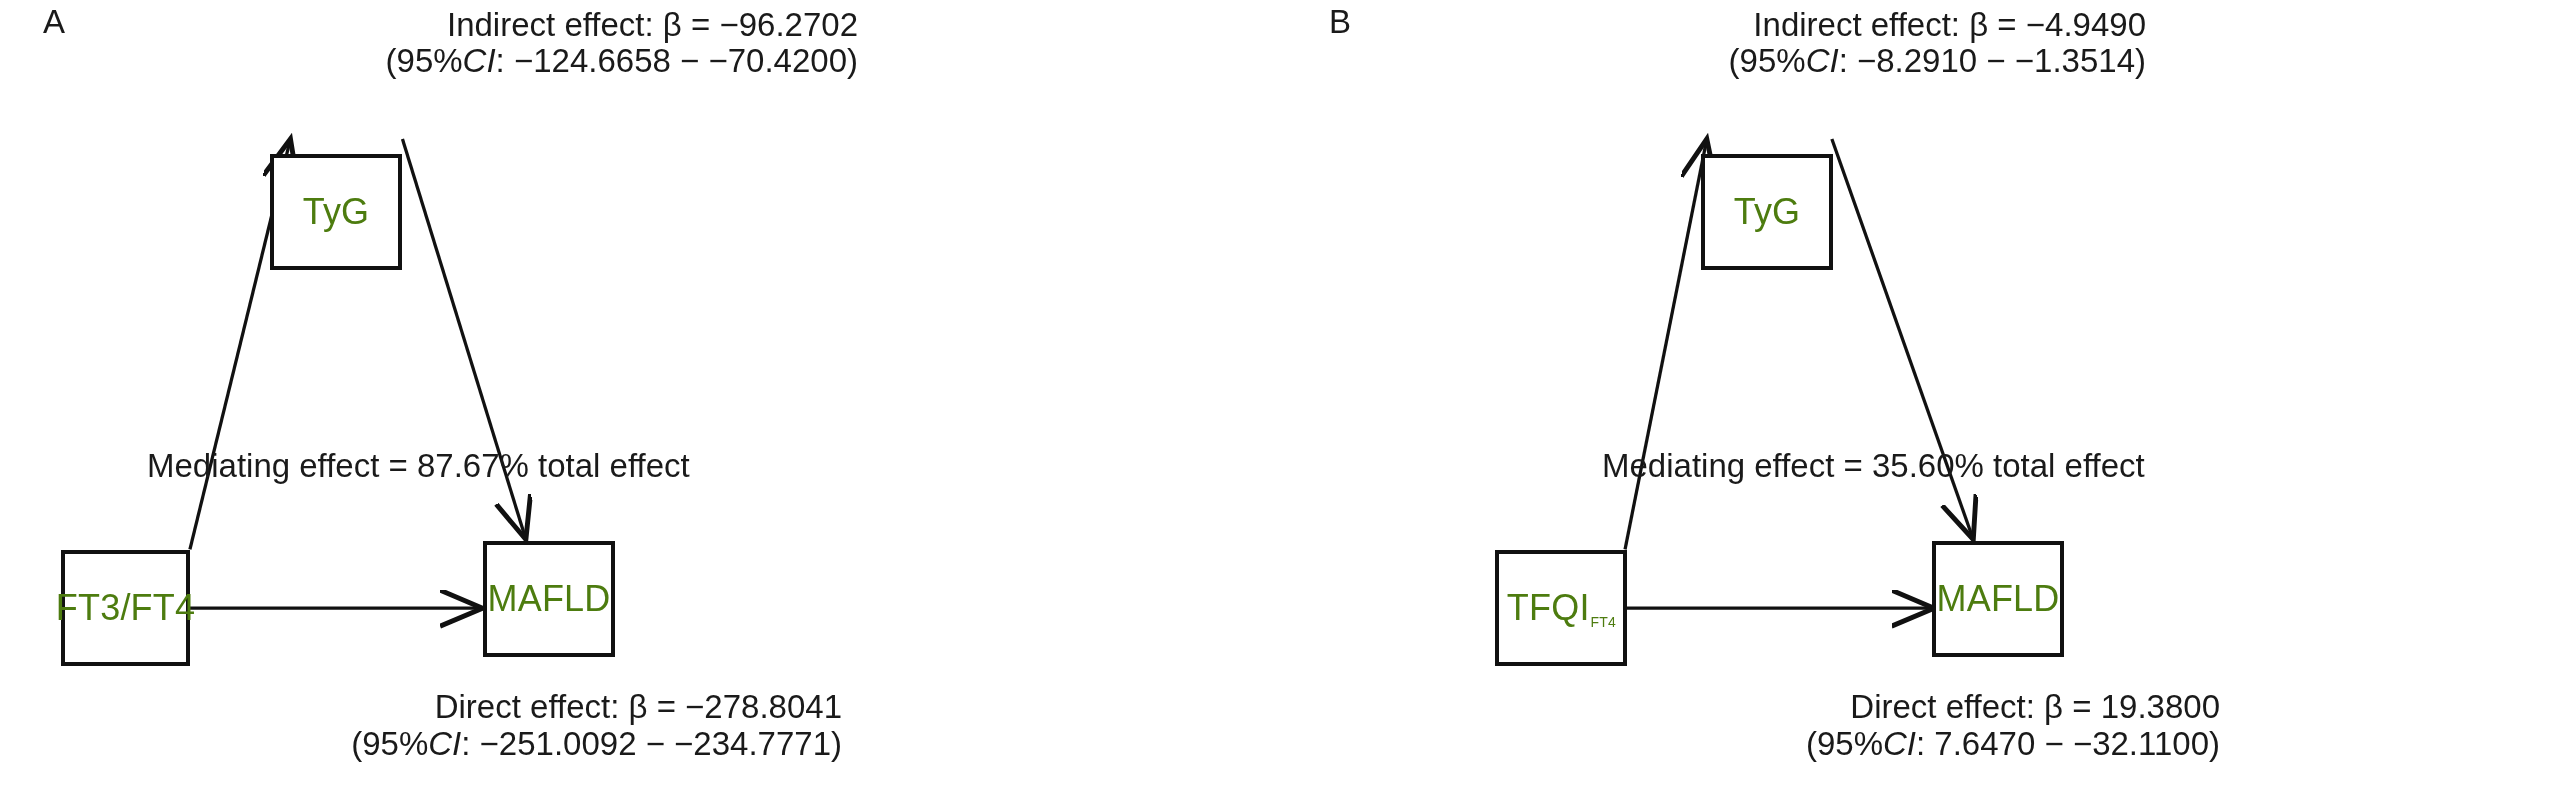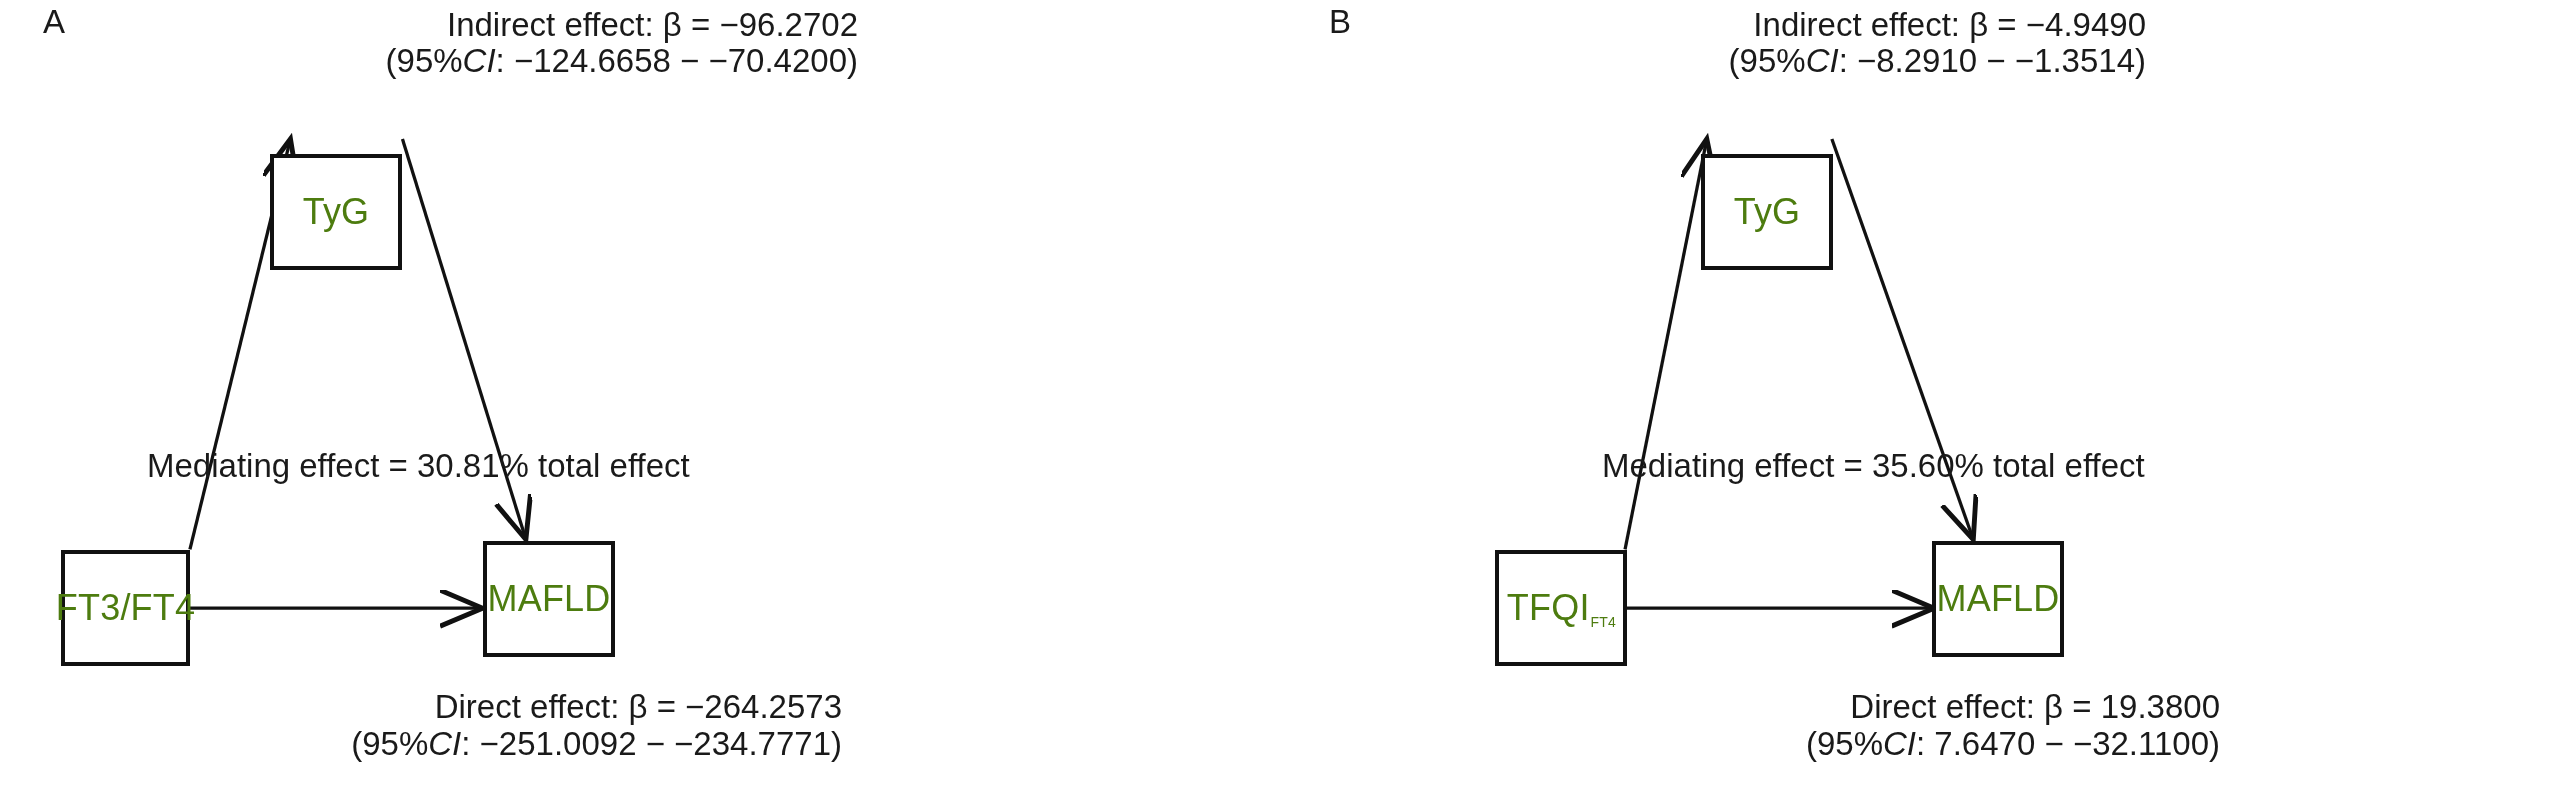--- a/index.html
+++ b/index.html
@@ -97,26 +97,26 @@
 
     <div class="node" style="left:61px;top:550px;width:129px;height:116px;">
       <span class="lbl">FT3/FT4</span>
     </div>
 
     <div class="node" style="left:483px;top:541px;width:132px;height:116px;">
       <span class="lbl">MAFLD</span>
     </div>
 
     <div class="mid-caption" style="left:147px;top:447px;width:384px;">
-      <span class="line">Mediating effect = 30.81%</span>
+      <span class="line">Mediating effect = 87.67%</span>
       <span class="line">total effect</span>
     </div>
 
     <div class="caption" style="left:188px;top:689px;width:654px;">
-      <span class="line">Direct effect: β = −264.2573</span>
+      <span class="line">Direct effect: β = −278.8041</span>
       <span class="line"><span>(95%</span><span class="ci">CI</span><span>: −251.0092 − −234.7771)</span></span>
     </div>
   </div>
 
   <div class="panel panel-b">
 
     <div class="panel-label" style="left:41px;top:4.9px;">B</div>
 
     <div class="caption" style="left:204px;top:6.5px;width:654px;">
       <span class="line">Indirect effect: β = −4.9490</span>

